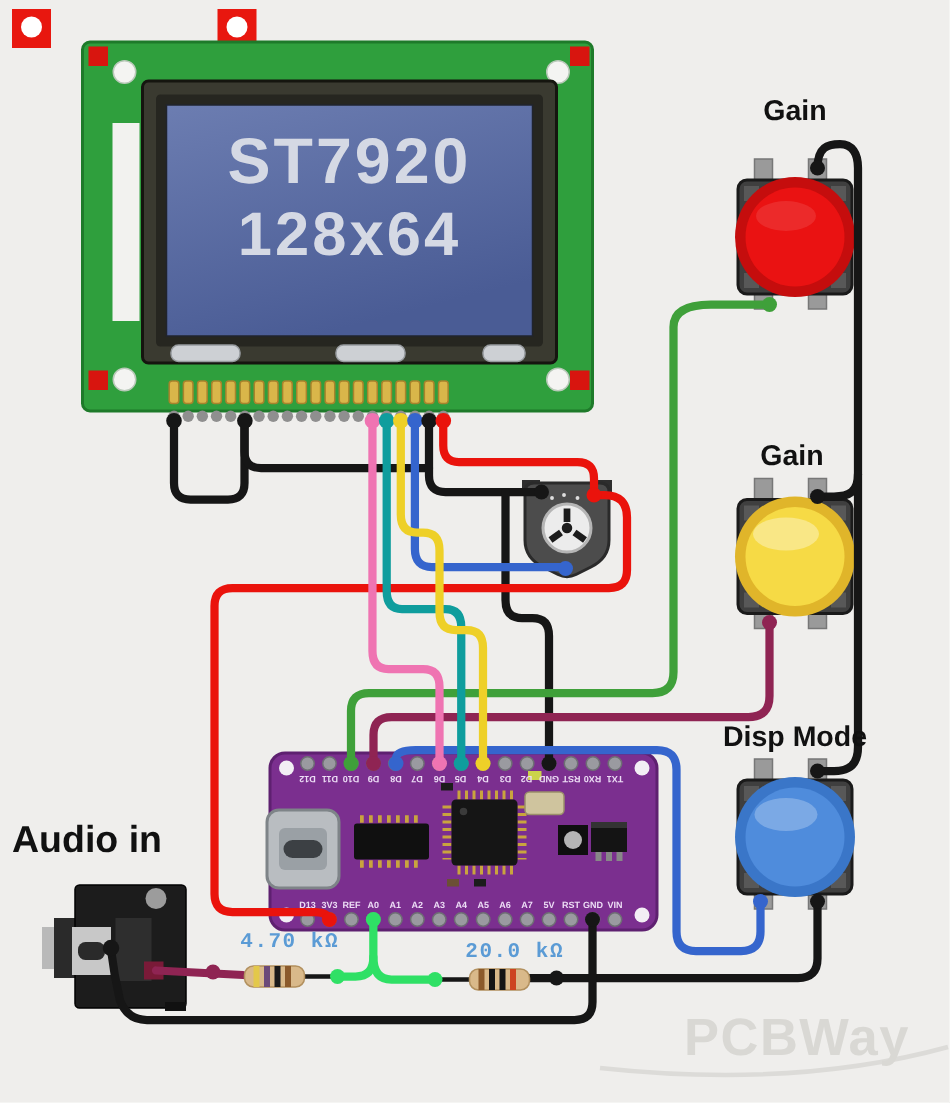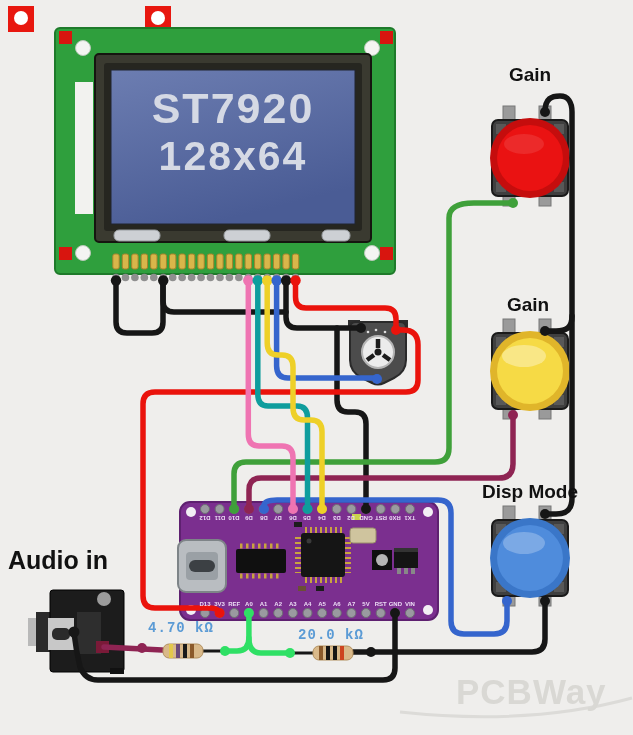--- a/index.html
+++ b/index.html
@@ -13,21 +13,21 @@
   .w-blue{stroke:var(--c-blue);}   .d-blue{fill:var(--c-blue);}
   .w-green{stroke:var(--c-green);} .d-green{fill:var(--c-green);}
   .w-bgreen{stroke:var(--c-bright_green);} .d-bgreen{fill:var(--c-bright_green);}
   .w-maroon{stroke:var(--c-maroon);} .d-maroon{fill:var(--c-maroon);}
   .w-pink{stroke:var(--c-pink);}   .d-pink{fill:var(--c-pink);}
   .w-teal{stroke:var(--c-teal);}   .d-teal{fill:var(--c-teal);}
   .w-yellow{stroke:var(--c-yellow);} .d-yellow{fill:var(--c-yellow);}
   .lbl{position:absolute;color:#111;font-weight:bold;}
   .btnlbl{font-size:19px;text-align:center;}
   .reslbl{font-family:"Liberation Mono",monospace;font-size:14px;font-weight:bold;
-          color:var(--c-label_blue);text-align:center;letter-spacing:1px;}
+          color:var(--c-label_blue);text-align:right;letter-spacing:1px;}
   #screen-text{position:absolute;left:111px;top:70px;width:244px;height:154px;text-align:center;
                color:#d5d9e4;font-weight:bold;letter-spacing:2px;}
   #screen-text .l1{margin-top:14px;font-size:43px;}
   #screen-text .l2{font-size:41px;}
   .pinlab{position:absolute;width:18px;text-align:center;font-size:6px;font-weight:bold;
           color:#ecdcf5;line-height:8px;}
   .flip{transform:rotate(180deg);}
   #watermark{position:absolute;left:456px;top:672px;font-size:35px;font-weight:bold;
              color:#d9d8d4;letter-spacing:1px;}
 </style>

